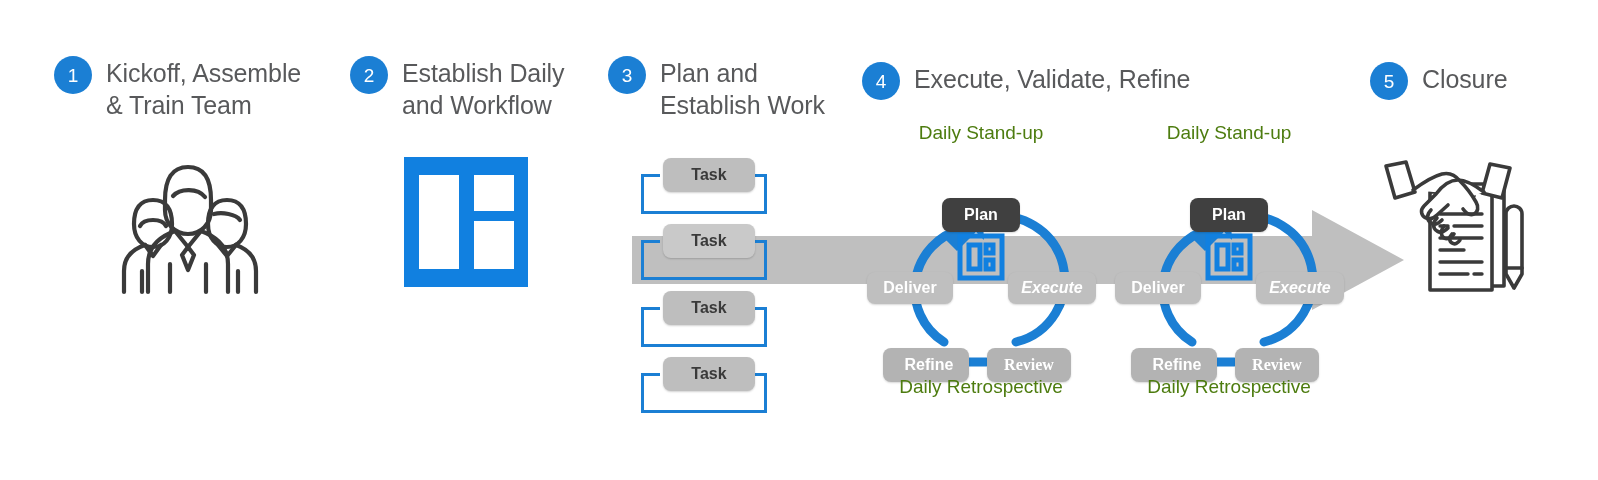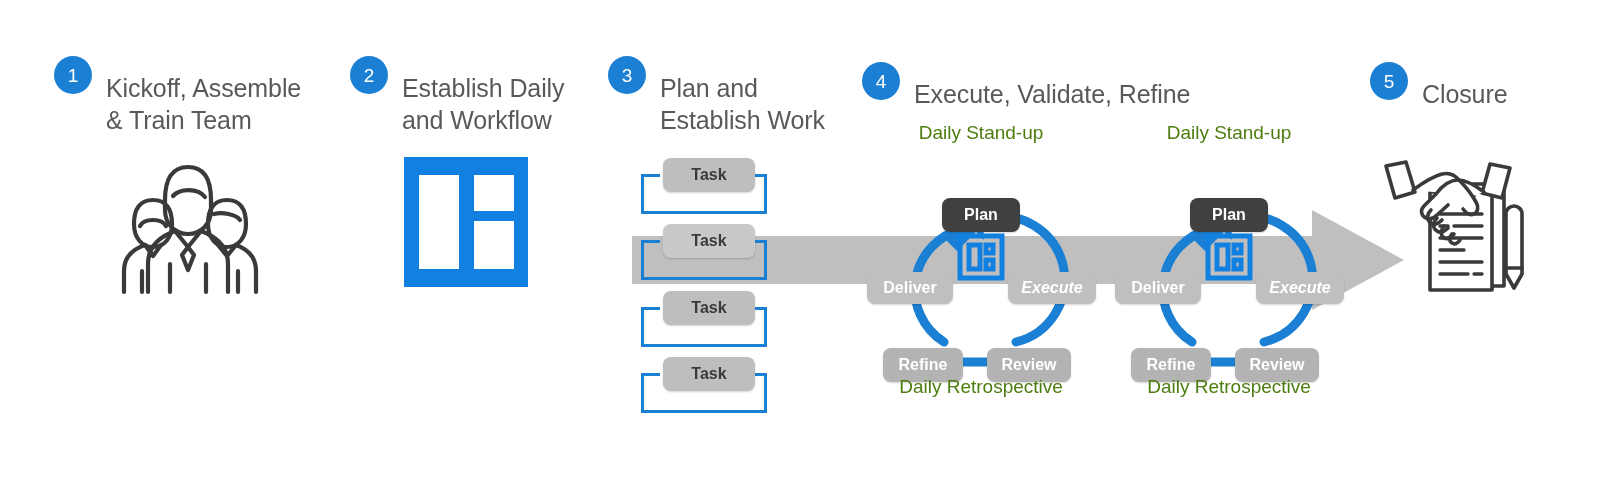--- a/index.html
+++ b/index.html
@@ -42,21 +42,21 @@
     line-height: 1;
     font-weight: 400;
   }
   .step-title {
     color: #58595B;
     font-size: 25px;
     line-height: 1.28;
     font-weight: 400;
     white-space: pre-line;
     letter-spacing: -0.1px;
-    margin-top: 16px;
+    margin-top: 1px;
   }
 
   #step1 { left: 54px; top: 56px; }
   #step2 { left: 350px; top: 56px; }
   #step3 { left: 608px; top: 56px; }
   #step4 { left: 862px; top: 62px; }
   #step5 { left: 1370px; top: 62px; }
 
   
   .arrow-band {
@@ -160,22 +160,22 @@
     justify-content: center;
     color: #FFFFFF;
     font-size: 16px;
     font-weight: bold;
     white-space: nowrap;
     box-shadow: 0 1px 2px rgba(0,0,0,0.16);
   }
   .node.plan    { background: #404040; width: 78px;  height: 34px; left: 84px;  top: 42px; }
   .node.execute { background: #BFBFBF; width: 88px;  height: 32px; left: 150px; top: 116px; font-style: italic; }
   .node.deliver { background: #BFBFBF; width: 86px;  height: 32px; left: 9px;   top: 116px; }
-  .node.refine  { background: #B3B3B3; width: 80px;  height: 34px; left: 25px;  top: 192px; }
-  .node.review  { background: #B3B3B3; width: 84px;  height: 34px; left: 129px; top: 192px; }
+  .node.refine  { background: #B3B3B3; width: 80px;  height: 34px; left: 25px;  top: 192px; padding-left: 6px; }
+  .node.review  { background: #B3B3B3; width: 84px;  height: 34px; left: 129px; top: 192px; font-family: Liberation Serif, serif; }
 
   .kanban-mini { position: absolute; left: 100px; top: 112px; width: 46px; height: 46px; }
 
   
   svg { display: block; overflow: visible; }
 </style>
 </head>
 <body>
 
 <div class="stage">

